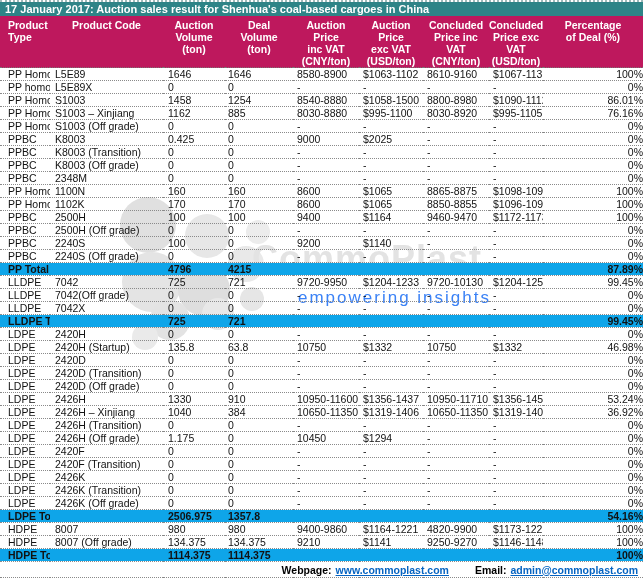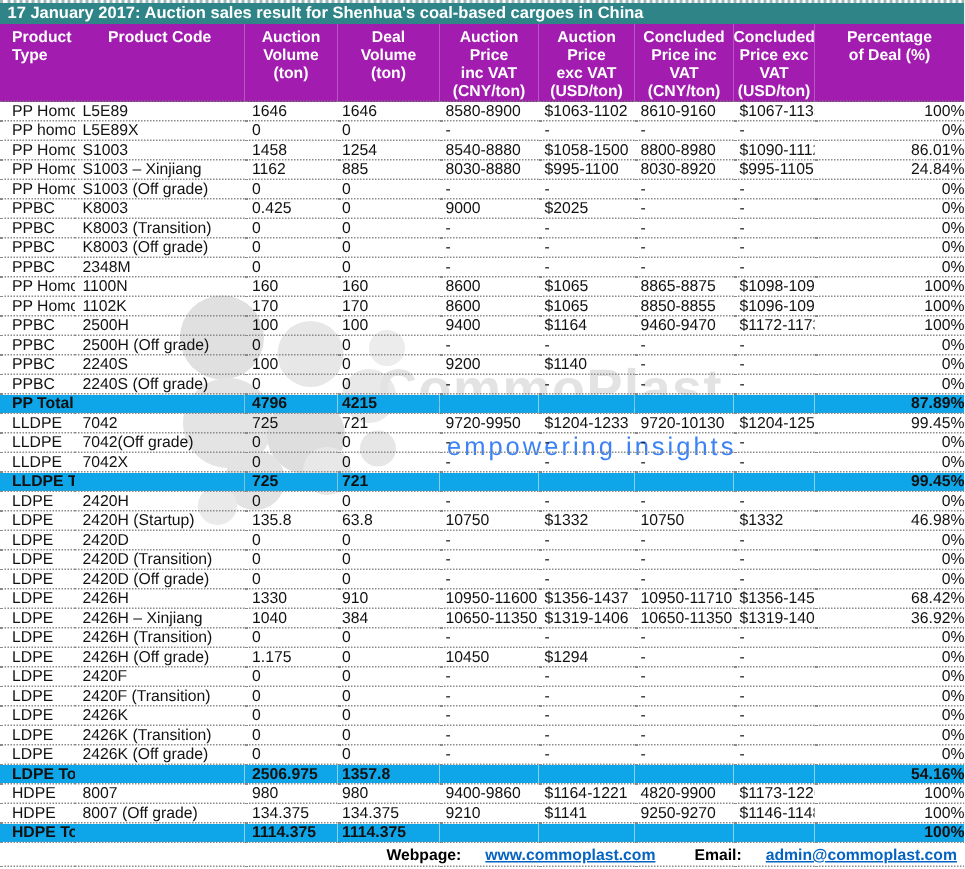--- a/index.html
+++ b/index.html
@@ -19,21 +19,21 @@
     height:14px; background:#2e8487; color:#ffffff;
     font-size:11px; font-weight:bold; line-height:14px;
     padding-left:5px;
     white-space:nowrap;
   }
   table {
     width:643px; height:564px;
     table-layout:fixed; border-collapse:collapse;
   }
   th {
-    background:#a21caf; color:#ffffff;
+    background:#be185d; color:#ffffff;
     font-size:10.5px; font-weight:bold; line-height:12px;
     vertical-align:top; padding-top:3px;
     text-align:center; white-space:pre-line;
     height:49px;
     border-bottom:1px dotted #777;
   }
   th.c0 { text-align:left; padding-left:8px; }
   tbody tr { height:12.9px; }
   td {
     font-size:10.5px; line-height:12px;
@@ -50,21 +50,21 @@
   .c6 { width:66px; }  td.c6 { padding-left:4px; }
   .c7 { width:54px; }  td.c7 { padding-left:4px; }
   .c8 { width:100px; } td.c8 { padding-left:4px;text-align:right; }
   tr.total-row td { background:#0ea5e9; font-weight:bold; }
   tfoot td.footer-cell { height:16px; }
   .footer-line {
     display:flex; justify-content:flex-end; align-items:center;
     gap:26px; padding-right:5px;
     font-size:10.5px; font-weight:bold; color:#000;
   }
-  .footer-group { display:flex; gap:16px; align-items:center; }
+  .footer-group { display:flex; gap:4px; align-items:center; }
   .link { color:#0563c1; text-decoration:underline; cursor:pointer; }
   tfoot td.empty-cell { height:9px; border-bottom:none; }
   
   .watermark { position:absolute; z-index:-1; left:0; top:0; width:643px; height:579px; }
   .wm-dot { position:absolute; border-radius:50%; }
   .wm-brand {
     position:absolute; left:252px; top:236px;
     font-size:36px; font-weight:bold; color:#e3e3e3; letter-spacing:1px;
   }
   .wm-tagline {
@@ -160,21 +160,21 @@
         </tr>
         <tr>
           <td class="c0">PP Homo</td>
           <td class="c1">S1003 – Xinjiang</td>
           <td class="c2">1162</td>
           <td class="c3">885</td>
           <td class="c4">8030-8880</td>
           <td class="c5">$995-1100</td>
           <td class="c6">8030-8920</td>
           <td class="c7">$995-1105</td>
-          <td class="c8">24.84%</td>
+          <td class="c8">76.16%</td>
         </tr>
         <tr>
           <td class="c0">PP Homo</td>
           <td class="c1">S1003 (Off grade)</td>
           <td class="c2">0</td>
           <td class="c3">0</td>
           <td class="c4">-</td>
           <td class="c5">-</td>
           <td class="c6">-</td>
           <td class="c7">-</td>
@@ -402,21 +402,21 @@
         </tr>
         <tr>
           <td class="c0">LDPE</td>
           <td class="c1">2426H</td>
           <td class="c2">1330</td>
           <td class="c3">910</td>
           <td class="c4">10950-11600</td>
           <td class="c5">$1356-1437</td>
           <td class="c6">10950-11710</td>
           <td class="c7">$1356-1451</td>
-          <td class="c8">68.42%</td>
+          <td class="c8">53.24%</td>
         </tr>
         <tr>
           <td class="c0">LDPE</td>
           <td class="c1">2426H – Xinjiang</td>
           <td class="c2">1040</td>
           <td class="c3">384</td>
           <td class="c4">10650-11350</td>
           <td class="c5">$1319-1406</td>
           <td class="c6">10650-11350</td>
           <td class="c7">$1319-1406</td>

